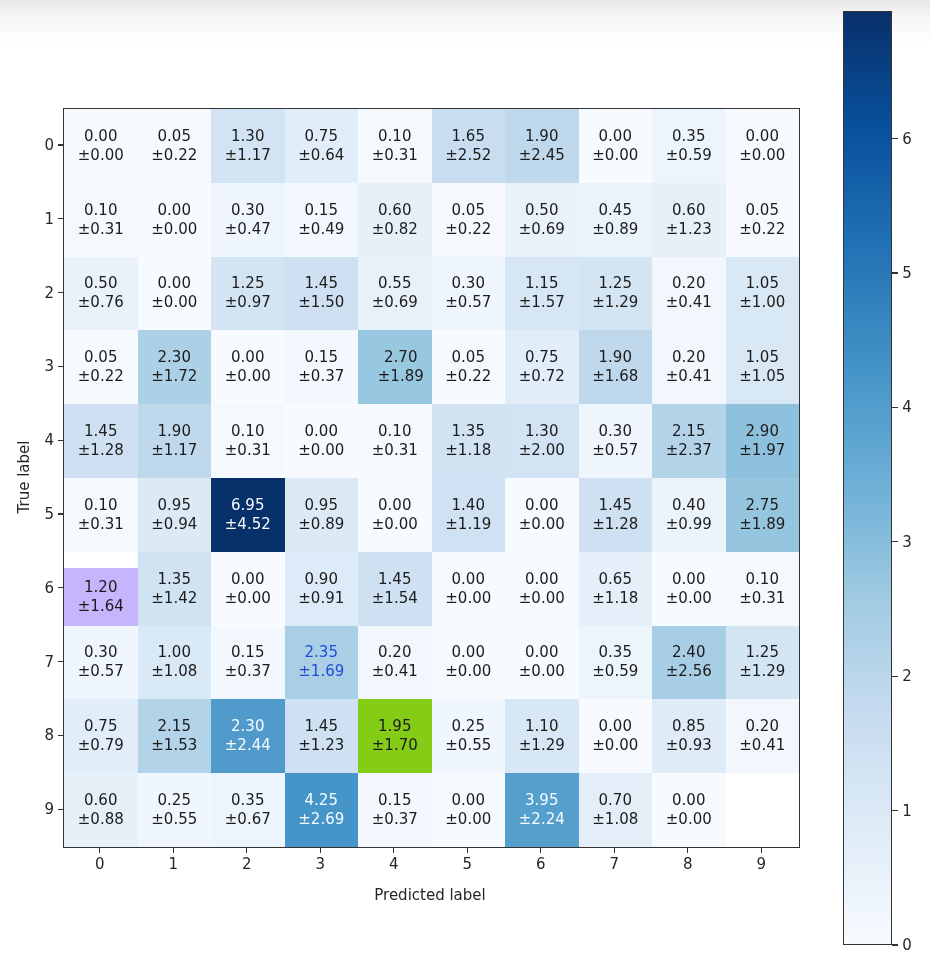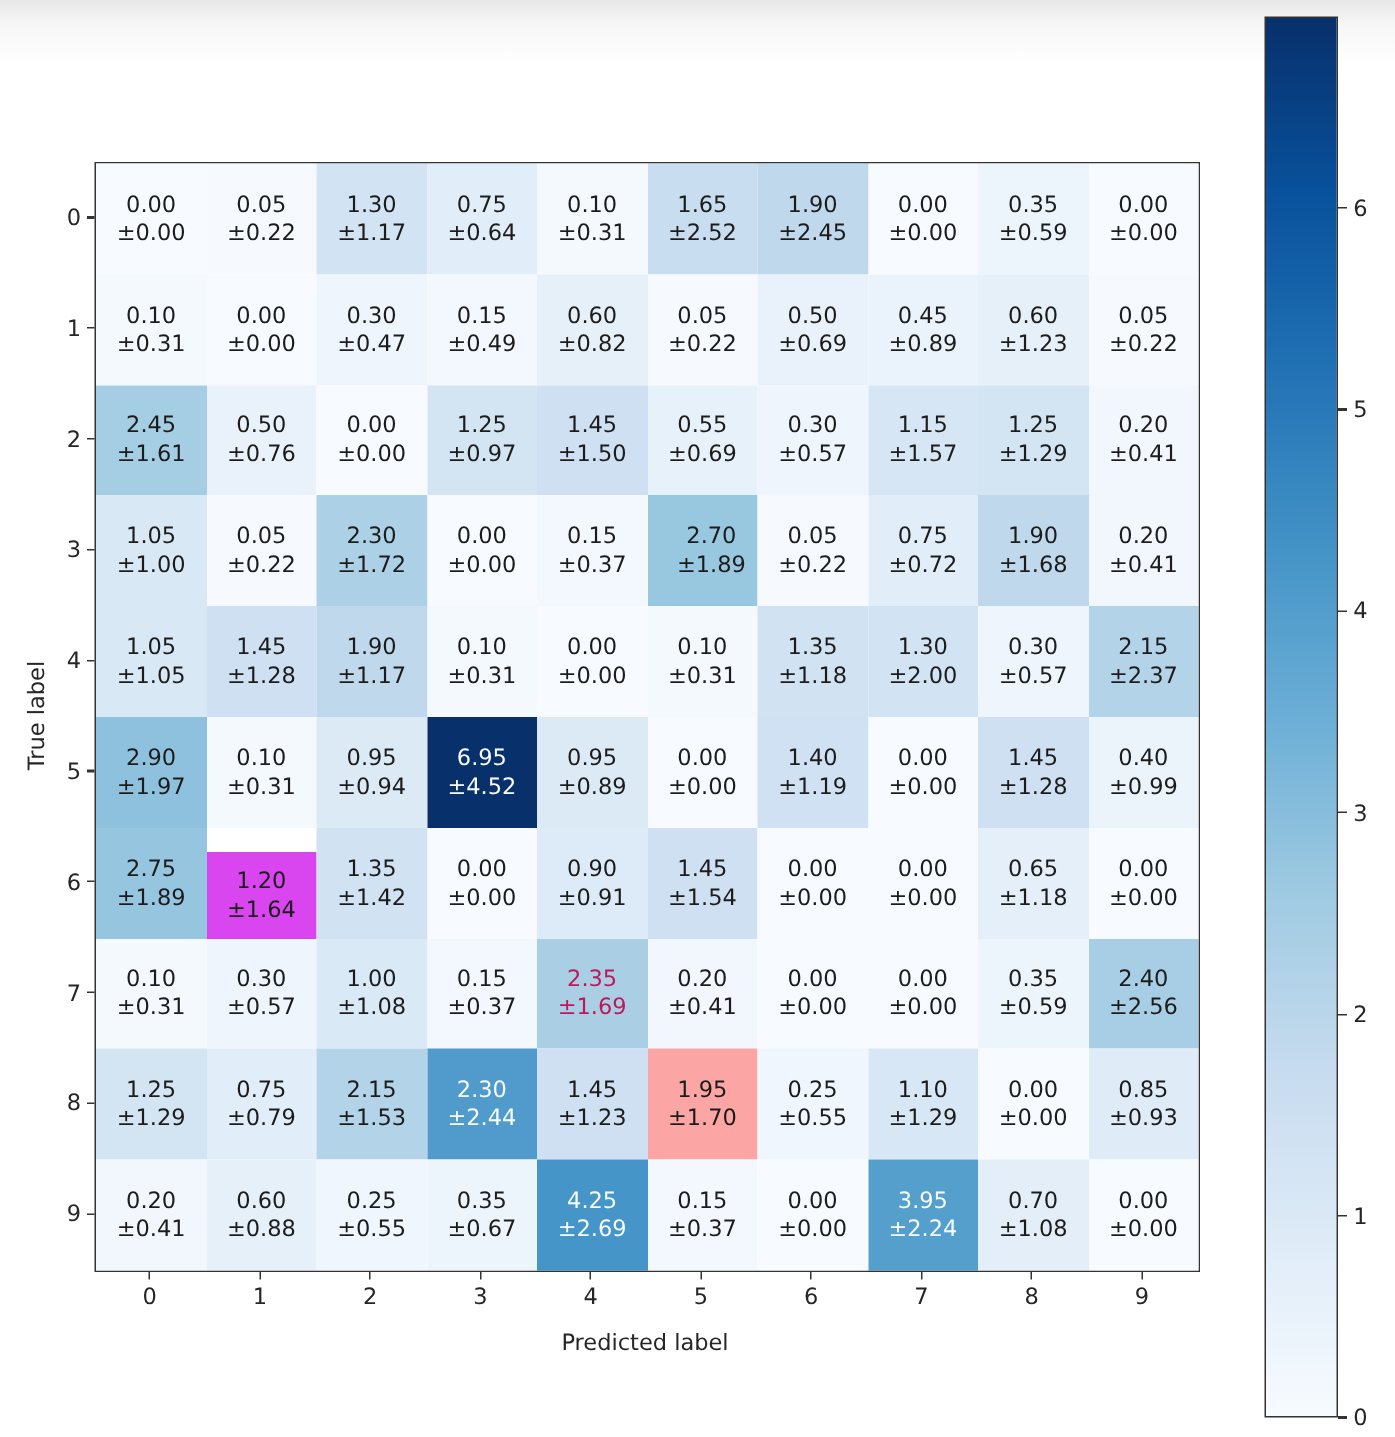--- a/index.html
+++ b/index.html
@@ -170,24 +170,20 @@
           <span>±0.89</span>
         </div>
         <div class="cell" style="background: rgb(230, 240, 249); color: rgb(28, 28, 28);">
           <span>0.60</span>
           <span>±1.23</span>
         </div>
         <div class="cell" style="background: rgb(246, 250, 255); color: rgb(28, 28, 28);">
           <span>0.05</span>
           <span>±0.22</span>
         </div>
-        <div class="cell" style="background: rgb(165, 205, 228); color: rgb(28, 28, 28);">
-          <span>2.45</span>
-          <span>±1.61</span>
-        </div>
         <div class="cell" style="background: rgb(233, 242, 250); color: rgb(28, 28, 28);">
           <span>0.50</span>
           <span>±0.76</span>
         </div>
         <div class="cell" style="background: rgb(247, 251, 255); color: rgb(28, 28, 28);">
           <span>0.00</span>
           <span>±0.00</span>
         </div>
         <div class="cell" style="background: rgb(211, 228, 243); color: rgb(28, 28, 28);">
           <span>1.25</span>
@@ -334,21 +330,21 @@
           <span>±1.28</span>
         </div>
         <div class="cell" style="background: rgb(235, 244, 251); color: rgb(28, 28, 28);">
           <span>0.40</span>
           <span>±0.99</span>
         </div>
         <div class="cell" style="background: rgb(150, 197, 223); color: rgb(28, 28, 28);">
           <span>2.75</span>
           <span>±1.89</span>
         </div>
-        <div class="cell" style="background: #d946ef; color: rgb(28, 28, 28); margin-top: 16px;">
+        <div class="cell" style="background: #c4b5fd; color: rgb(28, 28, 28); margin-top: 16px;">
           <span>1.20</span>
           <span>±1.64</span>
         </div>
         <div class="cell" style="background: rgb(209, 226, 243); color: rgb(28, 28, 28);">
           <span>1.35</span>
           <span>±1.42</span>
         </div>
         <div class="cell" style="background: rgb(247, 251, 255); color: rgb(28, 28, 28);">
           <span>0.00</span>
           <span>±0.00</span>
@@ -386,21 +382,21 @@
           <span>±0.57</span>
         </div>
         <div class="cell" style="background: rgb(218, 233, 246); color: rgb(28, 28, 28);">
           <span>1.00</span>
           <span>±1.08</span>
         </div>
         <div class="cell" style="background: rgb(243, 248, 254); color: rgb(28, 28, 28);">
           <span>0.15</span>
           <span>±0.37</span>
         </div>
-        <div class="cell" style="background: rgb(170, 207, 229); color: #be185d;">
+        <div class="cell" style="background: rgb(170, 207, 229); color: #1d4ed8;">
           <span>2.35</span>
           <span>±1.69</span>
         </div>
         <div class="cell" style="background: rgb(241, 247, 253); color: rgb(28, 28, 28);">
           <span>0.20</span>
           <span>±0.41</span>
         </div>
         <div class="cell" style="background: rgb(247, 251, 255); color: rgb(28, 28, 28);">
           <span>0.00</span>
           <span>±0.00</span>
@@ -430,21 +426,21 @@
           <span>±1.53</span>
         </div>
         <div class="cell" style="background: rgb(80, 155, 203); color: rgb(247, 251, 255);">
           <span>2.30</span>
           <span>±2.44</span>
         </div>
         <div class="cell" style="background: rgb(206, 224, 242); color: rgb(28, 28, 28);">
           <span>1.45</span>
           <span>±1.23</span>
         </div>
-        <div class="cell" style="background: #fca5a5; color: rgb(28, 28, 28);">
+        <div class="cell" style="background: #84cc16; color: rgb(28, 28, 28);">
           <span>1.95</span>
           <span>±1.70</span>
         </div>
         <div class="cell" style="background: rgb(240, 246, 253); color: rgb(28, 28, 28);">
           <span>0.25</span>
           <span>±0.55</span>
         </div>
         <div class="cell" style="background: rgb(216, 231, 245); color: rgb(28, 28, 28);">
           <span>1.10</span>
           <span>±1.29</span>

